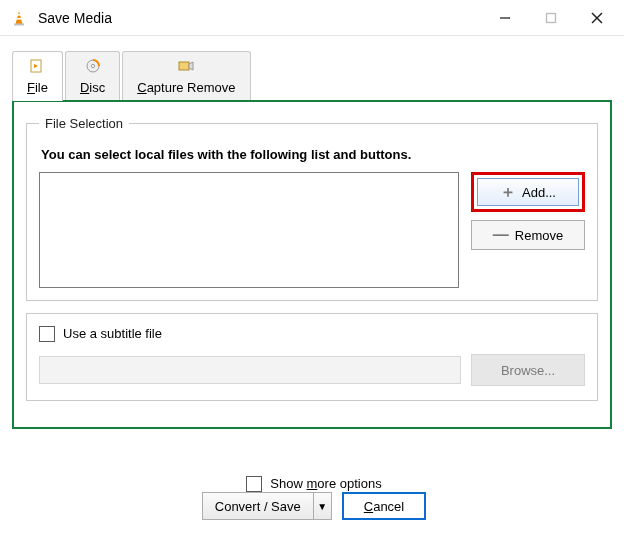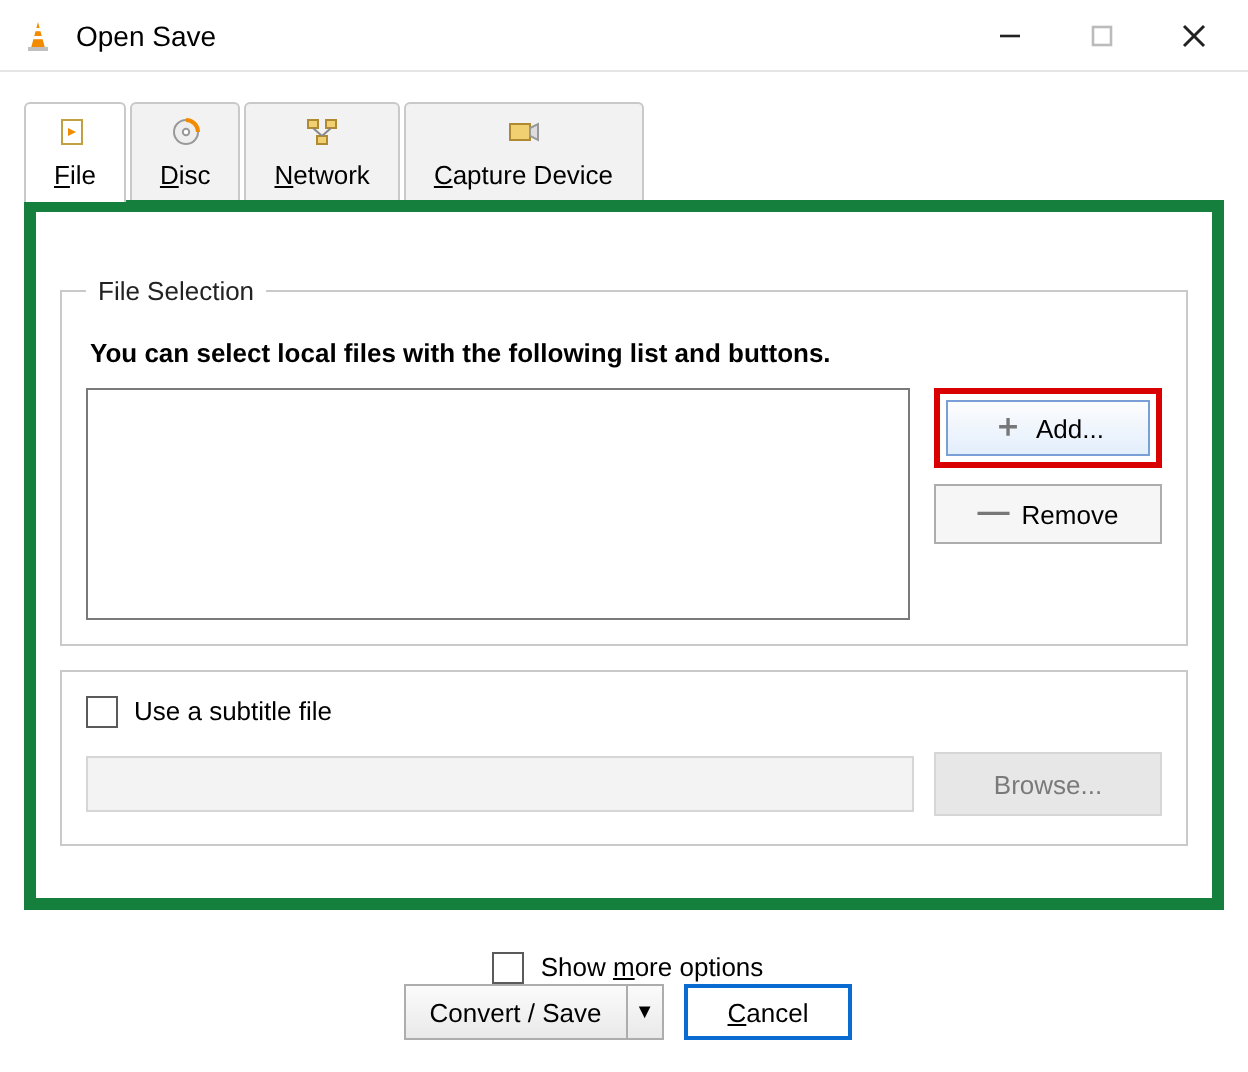--- a/index.html
+++ b/index.html
@@ -53,22 +53,22 @@
     top:1px;
     flex-direction:column;
   }
   .tab.active {
     background:#fff;
     z-index:2;
   }
   .tab .underline { text-decoration: underline; }
   .tab-icon { width:16px; height:16px; display:inline-flex; align-items:center; justify-content:center;}
   .tabpanel {
-    border:6px solid #15803d;
-    padding: 32px 12px 14px 12px;
+    border:2px solid #15803d;
+    padding: 14px 12px 14px 12px;
     position:relative;
   }
   fieldset {
     border:1px solid #c9c9c9;
     margin:0 0 12px 0;
     padding: 14px 12px 12px 12px;
   }
   legend {
     padding: 0 6px;
     font-size:13px;
@@ -167,21 +167,21 @@
 
 <div class="titlebar">
   <span class="app-icon">
     <svg width="18" height="18" viewBox="0 0 18 18">
       <polygon points="9,2 12.5,15 5.5,15" fill="#f38b00"></polygon>
       <rect x="4" y="14.5" width="10" height="2" fill="#c0c0c0"></rect>
       <rect x="6.4" y="5" width="5.2" height="1.6" fill="#fff"></rect>
       <rect x="5.9" y="9" width="6.2" height="1.6" fill="#fff"></rect>
     </svg>
   </span>
-  <span class="title">Open Save</span>
+  <span class="title">Save Media</span>
   <span class="spacer"></span>
   <div class="win-btns">
     <div class="win-btn">
       <svg width="12" height="12">
           <line x1="1" y1="6" x2="11" y2="6" stroke="#222" stroke-width="1.3"></line>
         </svg>
     </div>
     <div class="win-btn disabled">
       <svg width="12" height="12">
           <rect x="1.5" y="1.5" width="9" height="9" fill="none" stroke="#bbb" stroke-width="1.3"></rect>
@@ -213,37 +213,25 @@
           <circle cx="7" cy="7" r="6" fill="#eee" stroke="#999"></circle>
           <circle cx="7" cy="7" r="1.6" fill="#fff" stroke="#999"></circle>
           <path d="M7 1 A6 6 0 0 1 13 7" fill="none" stroke="#f38b00" stroke-width="2"></path>
         </svg>
       </span>
       <span><span class="underline">D</span><span>isc</span></span>
     </div>
     <div class="tab">
       <span class="tab-icon">
         <svg width="16" height="14" viewBox="0 0 16 14">
-          <rect x="1" y="1" width="5" height="4" fill="#f0d070" stroke="#b08a30"></rect>
-          <rect x="10" y="1" width="5" height="4" fill="#f0d070" stroke="#b08a30"></rect>
-          <rect x="5.5" y="9" width="5" height="4" fill="#f0d070" stroke="#b08a30"></rect>
-          <line x1="3.5" y1="5" x2="8" y2="9" stroke="#888"></line>
-          <line x1="12.5" y1="5" x2="8" y2="9" stroke="#888"></line>
-        </svg>
-      </span>
-      <span><span class="underline">N</span><span>etwork</span></span>
-    </div>
-    <div class="tab">
-      <span class="tab-icon">
-        <svg width="16" height="14" viewBox="0 0 16 14">
           <rect x="1" y="3" width="10" height="8" fill="#f0d070" stroke="#b08a30"></rect>
           <polygon points="11,5 15,3 15,11 11,9" fill="#ddd" stroke="#999"></polygon>
         </svg>
       </span>
-      <span><span class="underline">C</span><span>apture Device</span></span>
+      <span><span class="underline">C</span><span>apture Remove</span></span>
     </div>
   </div>
 
   <div class="tabpanel">
 
     <fieldset>
       <legend>File Selection</legend>
       <div class="fs-desc">You can select local files with the following list and buttons.</div>
       <div class="fs-row">
         <div class="file-list"></div>

